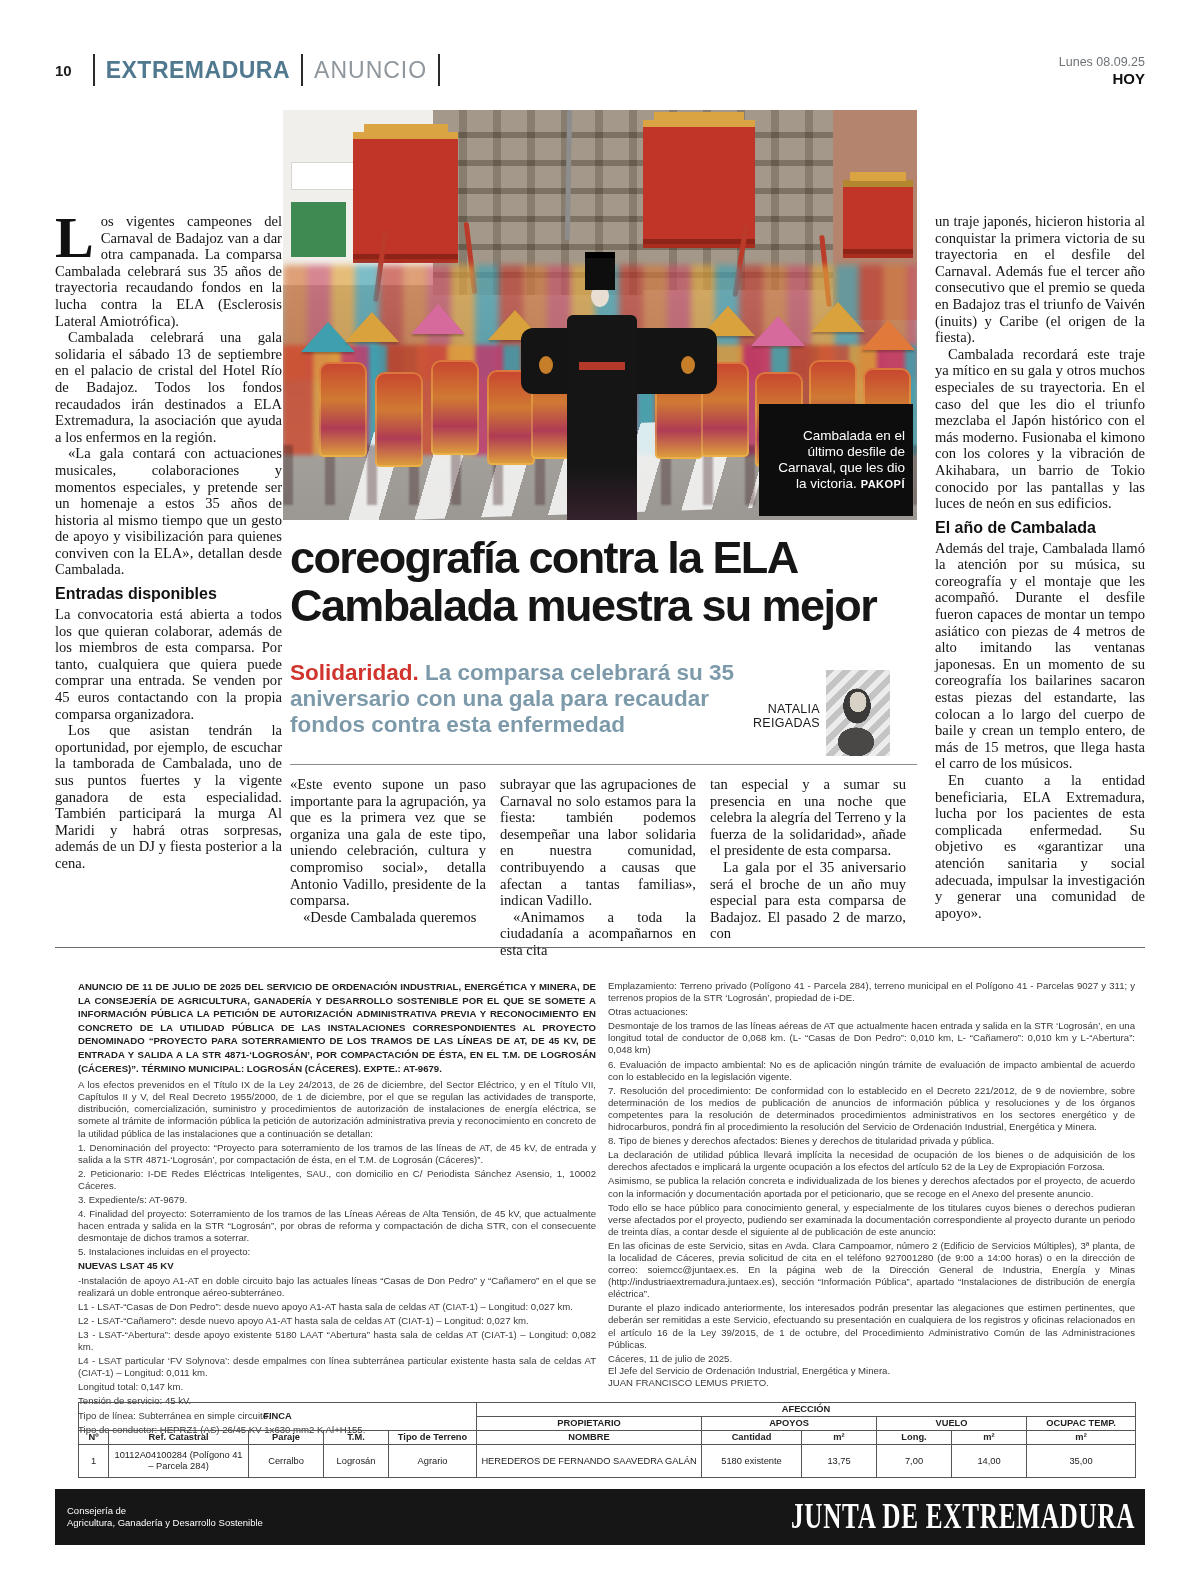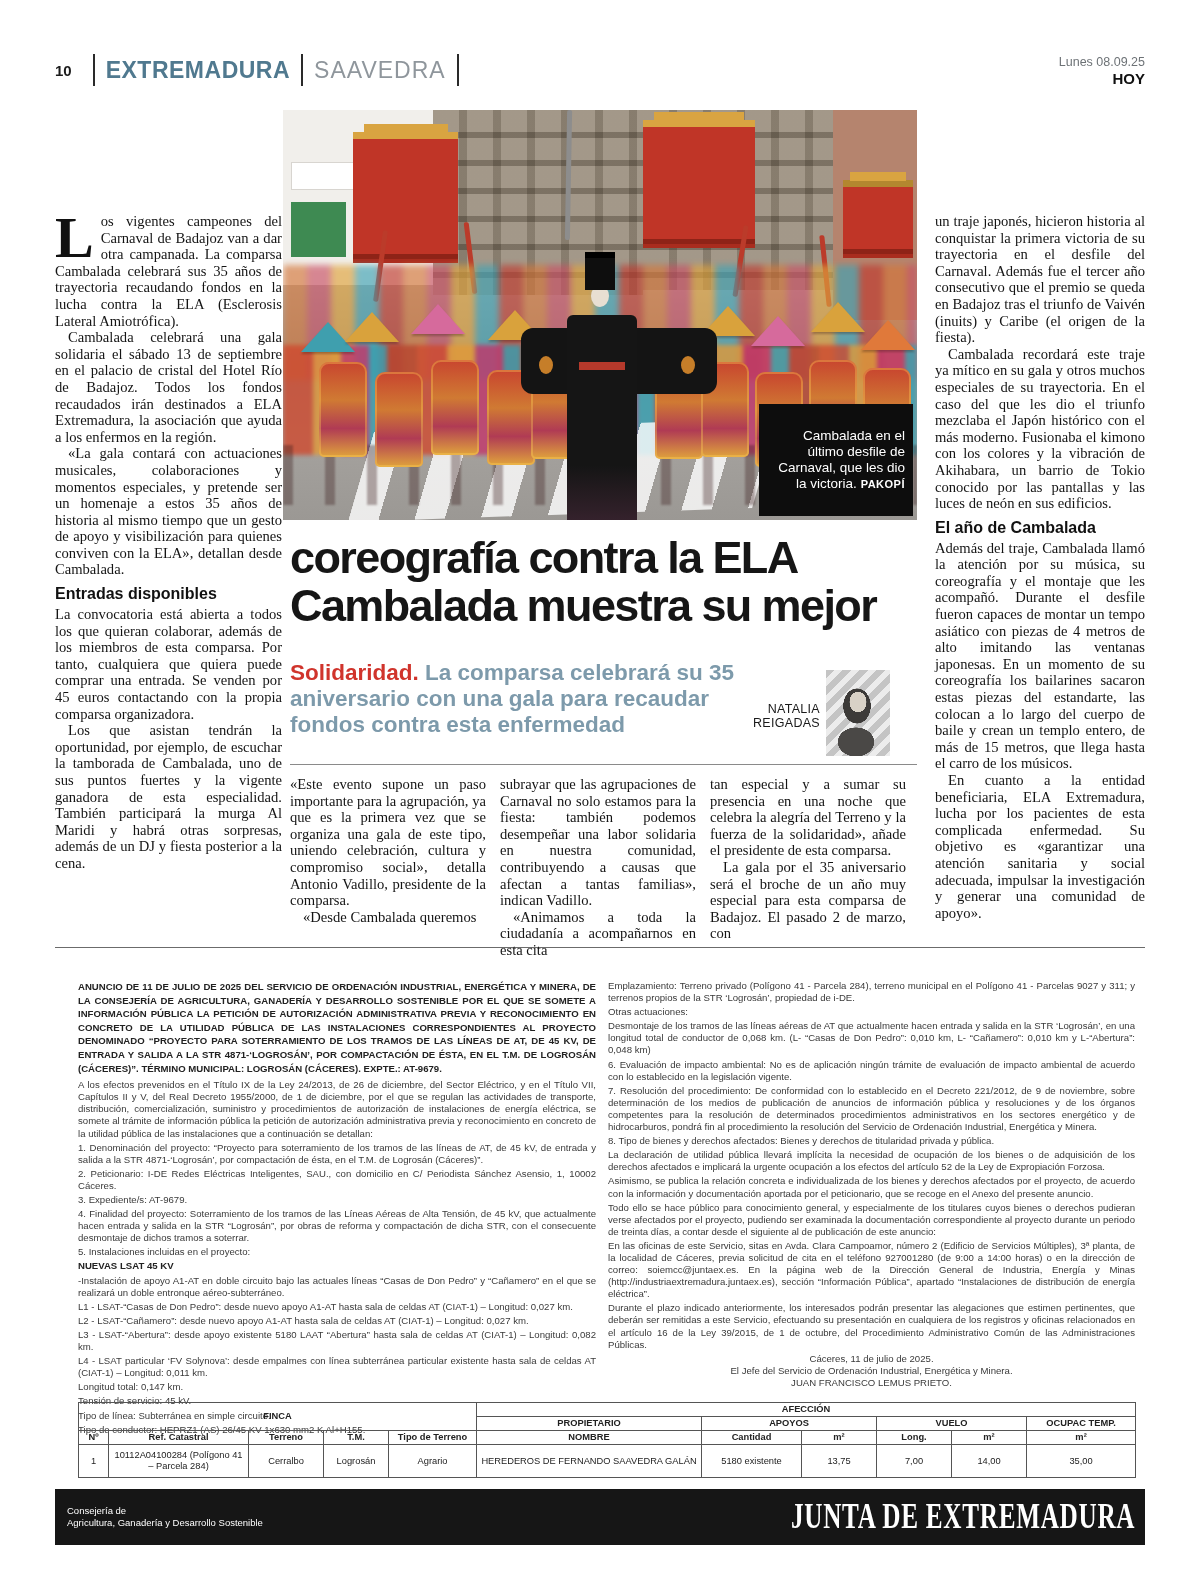--- a/index.html
+++ b/index.html
@@ -66,21 +66,21 @@
   .col2{position:absolute;left:500px;top:776px;width:196px;}
   .col3{position:absolute;left:710px;top:776px;width:196px;}
   .subhd{font-family:"Liberation Sans",sans-serif;font-weight:800;font-size:16px;
          line-height:18px;margin:7px 0 3px !important;text-align:left;color:#111;}
 
   
   .legal{font-size:9.6px;line-height:12.1px;color:#3a3a3a;text-align:justify;}
   .legal p{margin:0 0 2px;}
   .legal .ltitle{font-weight:700;color:#222;line-height:13.6px;margin-bottom:4px;}
   .legal .lbold{font-weight:700;color:#222;}
-  .legal .sign{text-align:center;margin:0;}
+  .legal .sign{text-align:left;margin:0;}
   .noticeL{position:absolute;left:78px;top:980px;width:518px;}
   .noticeR{position:absolute;left:608px;top:980px;width:527px;}
 
   
   .tbl-title{position:absolute;left:78px;top:1384px;width:1057px;text-align:center;
              font-weight:800;font-size:12.5px;color:#111;letter-spacing:.2px;}
   .annex{position:absolute;left:78px;top:1402px;}
   .annex table{border-collapse:collapse;width:1057px;table-layout:fixed;}
   .annex th,.annex td{border:1px solid #555;padding:1px 3px;font-size:9.3px;line-height:11px;
                       text-align:center;color:#222;overflow:hidden;}
@@ -97,21 +97,21 @@
 </head>
 <body>
 
 <div class="page">
 
   <div class="hdr">
     <span class="pageno">10</span>
     <span class="vbar"></span>
     <span class="section">EXTREMADURA</span>
     <span class="vbar"></span>
-    <span class="subsection">SAAVEDRA</span>
+    <span class="subsection">ANUNCIO</span>
     <span class="vbar"></span>
   </div>
   <div class="hdr-right">
     <div class="date">Lunes 08.09.25</div>
     <div class="brand">HOY</div>
   </div>
 
   <div class="photo">
     <div class="bldg" style="left:0;width:150px;height:175px;background:#f1efeb;"></div>
     <div class="bldg" style="left:8px;top:52px;width:122px;height:26px;background:#fff;border:1px solid #d8d5d0;"></div>
@@ -269,21 +269,21 @@
         </tr>
         <tr>
           <th>PROPIETARIO</th>
           <th colspan="2">APOYOS</th>
           <th colspan="2">VUELO</th>
           <th>OCUPAC TEMP.</th>
         </tr>
         <tr>
           <th>Nº</th>
           <th>Ref. Catastral</th>
-          <th>Terreno</th>
+          <th>Paraje</th>
           <th>T.M.</th>
           <th>Tipo de Terreno</th>
           <th>NOMBRE</th>
           <th>Cantidad</th>
           <th>m²</th>
           <th>Long.</th>
           <th>m²</th>
           <th>m²</th>
         </tr>
       </thead>

